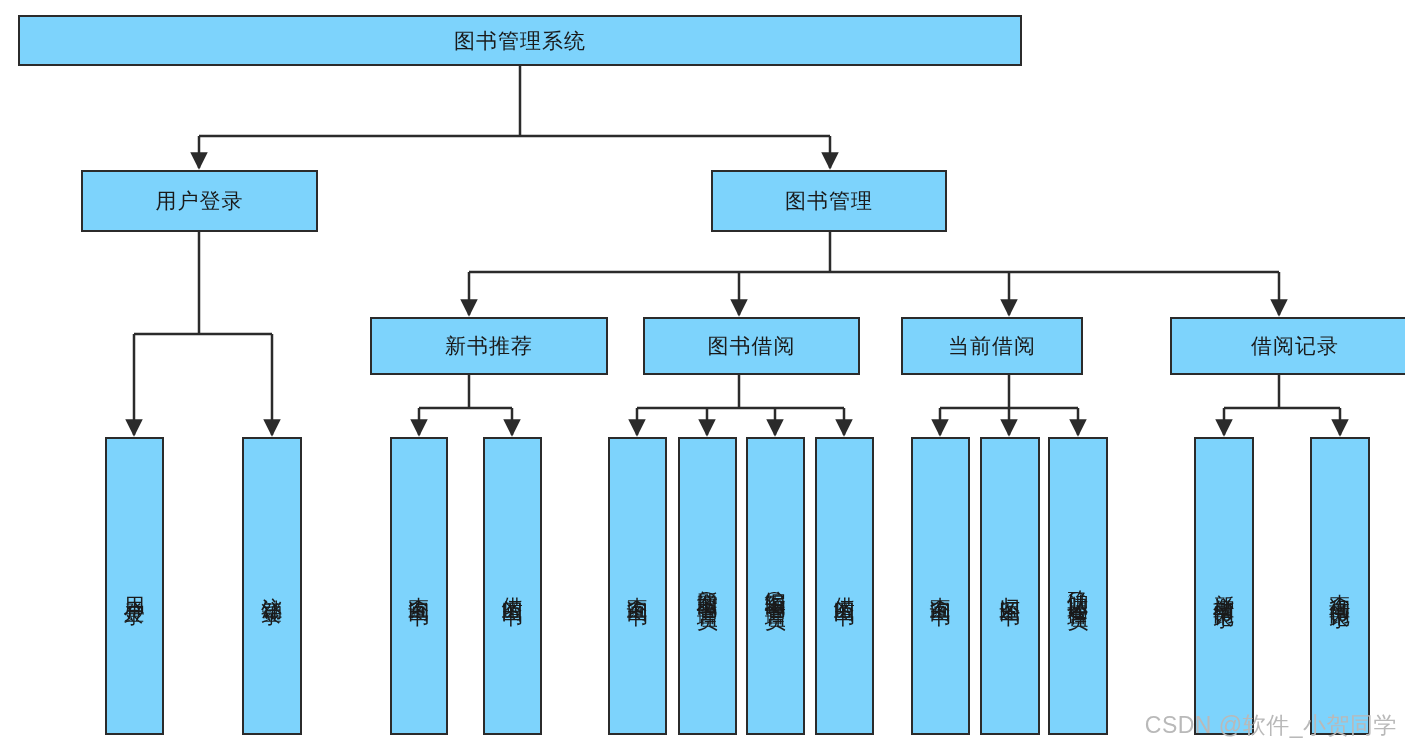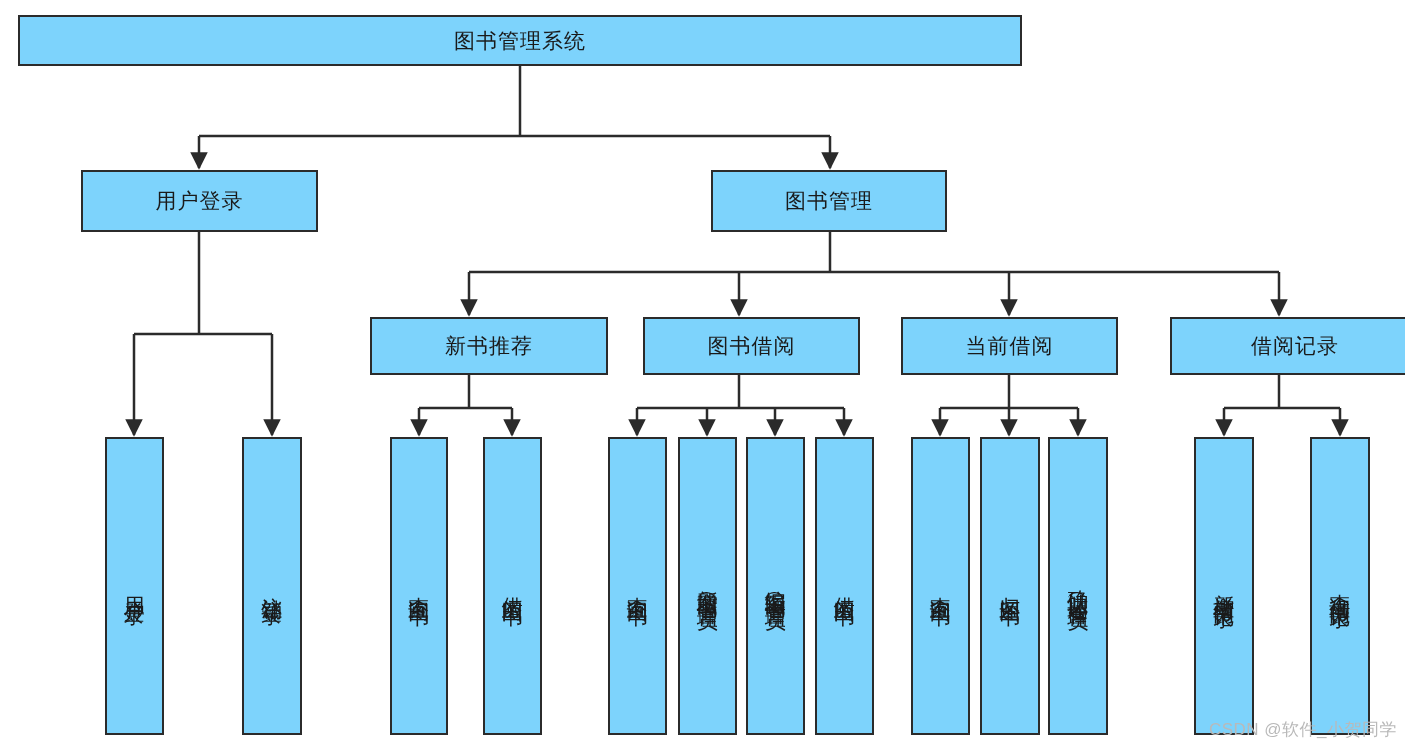--- a/index.html
+++ b/index.html
@@ -50,21 +50,21 @@
     text-orientation: upright;
     line-height: 1.12;
     letter-spacing: 3px;
     white-space: nowrap;
     max-height: 100%;
   }
   .watermark {
     position: absolute;
     right: 8px;
     bottom: 6px;
-    font-size: 17px;
+    font-size: 23px;
     color: #b9b9b9;
     white-space: nowrap;
     z-index: 3;
     letter-spacing: 0.5px;
   }
 </style>
 </head>
 <body>
 
 <div id="diagram-root">
@@ -129,21 +129,21 @@
   <div class="node node-h" style="left:711px; top:170px; width:236px; height:62px;">
     <span>图书管理</span>
   </div>
 
   <div class="node node-h" style="left:361px; top:317px; width:238px; height:58px;margin-left:9px;">
     <span>新书推荐</span>
   </div>
   <div class="node node-h" style="left:631px; top:317px; width:217px; height:58px;margin-left:12px;">
     <span>图书借阅</span>
   </div>
-  <div class="node node-h" style="left:901px; top:317px; width:217px; height:58px;">
+  <div class="node node-h" style="left:901px; top:317px; width:182px; height:58px;">
     <span>当前借阅</span>
   </div>
   <div class="node node-h" style="left:1170px; top:317px; width:250px; height:58px;">
     <span>借阅记录</span>
   </div>
 
   <div class="node node-v" style="left:105px; top:437px; width:59px; height:298px;">
     <span class="vlabel">用户登录</span>
   </div>
   <div class="node node-v" style="left:242px; top:437px; width:60px; height:298px;">

